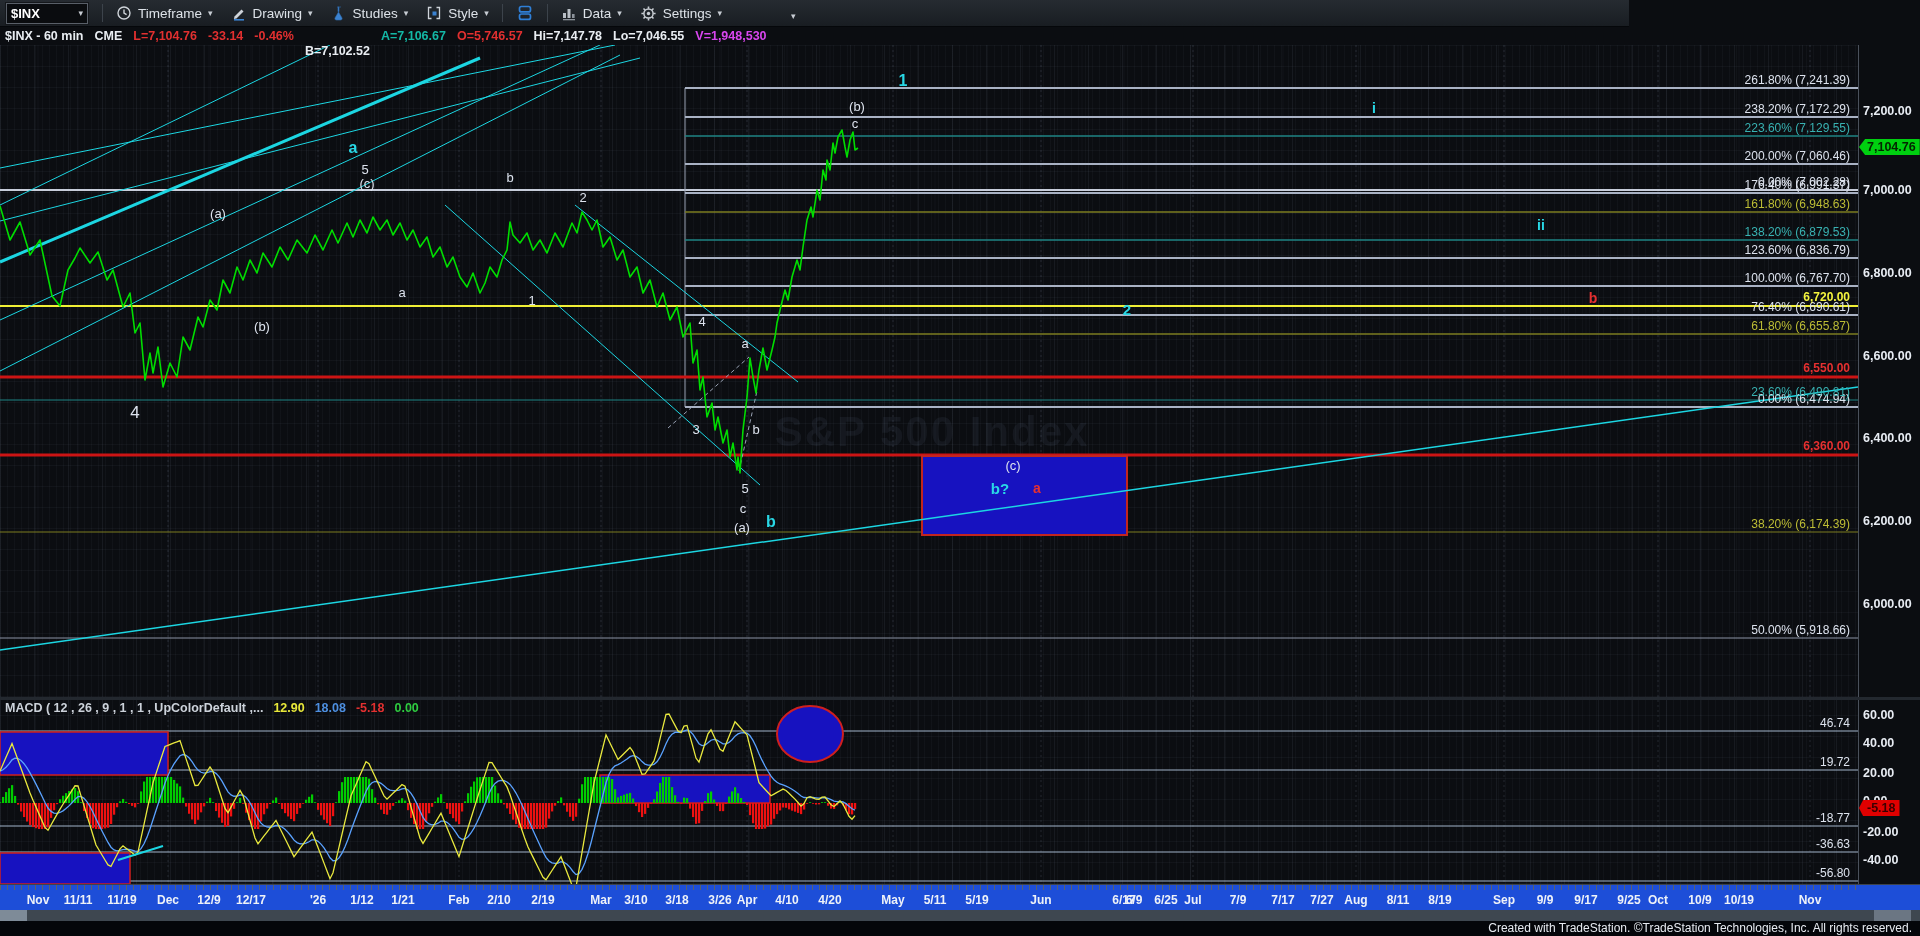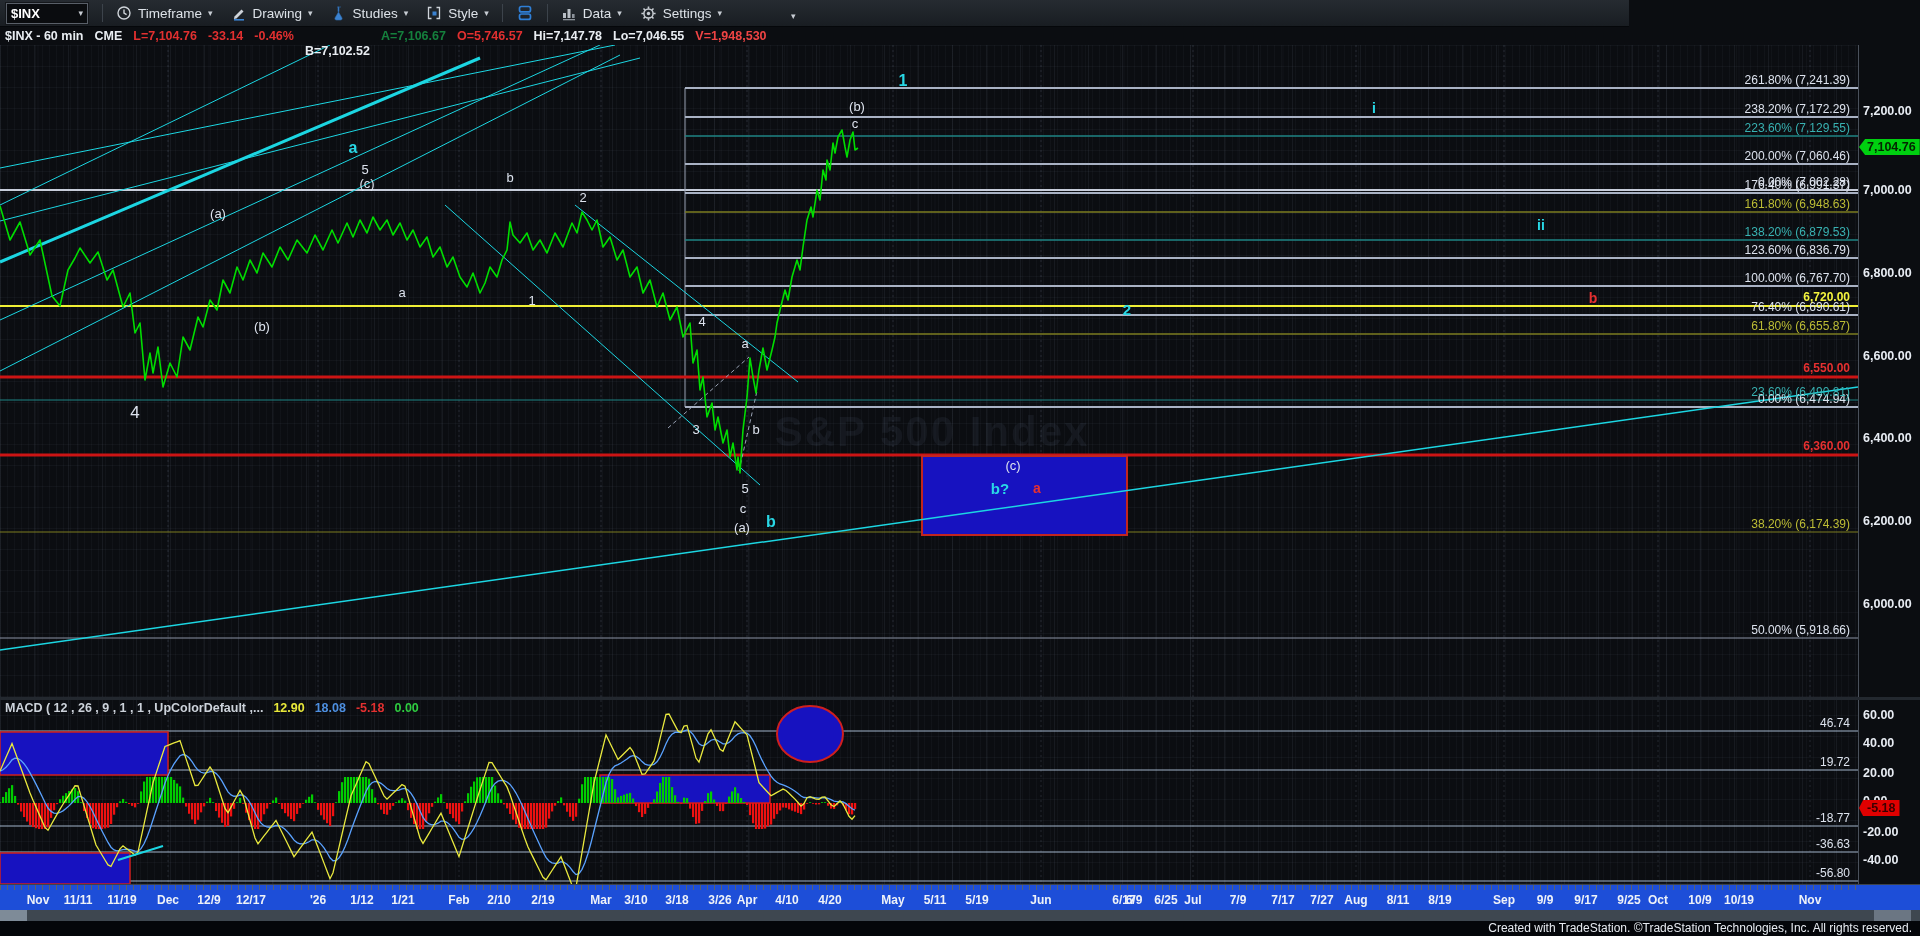--- a/index.html
+++ b/index.html
@@ -143,25 +143,25 @@
     <span class="caret" style="margin-left:60px;margin-top:6px;">▾</span>
   </div>
 
   <div class="quotebar" id="quote-segments">
       <span style="color: rgb(233, 237, 242);">$INX - 60 min</span>
       <span style="color: rgb(233, 237, 242);">CME</span>
       <span style="color: rgb(226, 48, 48);">L=7,104.76</span>
       <span style="color: rgb(226, 48, 48);">-33.14</span>
       <span style="color: rgb(226, 48, 48);">-0.46%</span>
       <span style="color: rgb(233, 237, 242); margin-top: 30px;">B=7,102.52</span>
-      <span style="color: #15803d;">A=7,106.67</span>
+      <span style="color: #14b8a6;">A=7,106.67</span>
       <span style="color: rgb(226, 48, 48);">O=5,746.57</span>
       <span style="color: rgb(233, 237, 242);">Hi=7,147.78</span>
       <span style="color: rgb(233, 237, 242);">Lo=7,046.55</span>
-      <span style="color: #ef4444;">V=1,948,530</span>
+      <span style="color: #d946ef;">V=1,948,530</span>
     </div>
 
   <div class="wm wm2">S&amp;P 500 Index</div>
 
   <div class="plot">
     <svg id="main-svg" width="1858" height="652" viewBox="0 45 1858 652">
         <line x1="168" y1="45" x2="168" y2="697" stroke="rgba(170,185,210,0.16)" stroke-dasharray="2 3"></line>
         <line x1="318" y1="45" x2="318" y2="697" stroke="rgba(170,185,210,0.16)" stroke-dasharray="2 3"></line>
         <line x1="459" y1="45" x2="459" y2="697" stroke="rgba(170,185,210,0.16)" stroke-dasharray="2 3"></line>
         <line x1="601" y1="45" x2="601" y2="697" stroke="rgba(170,185,210,0.16)" stroke-dasharray="2 3"></line>

